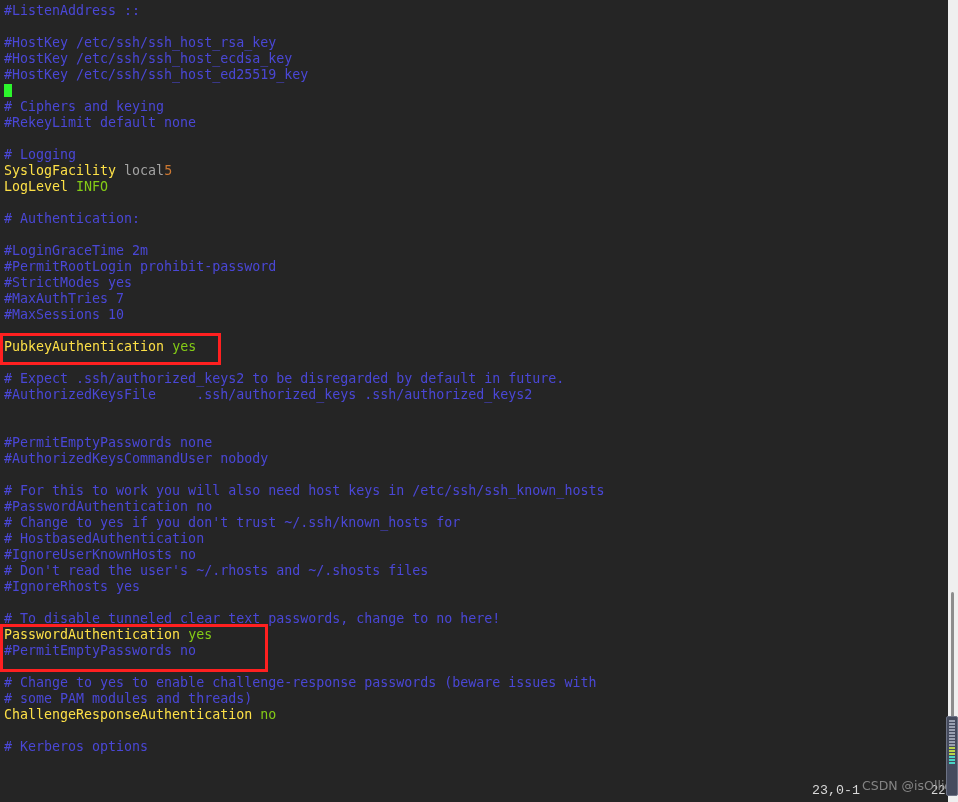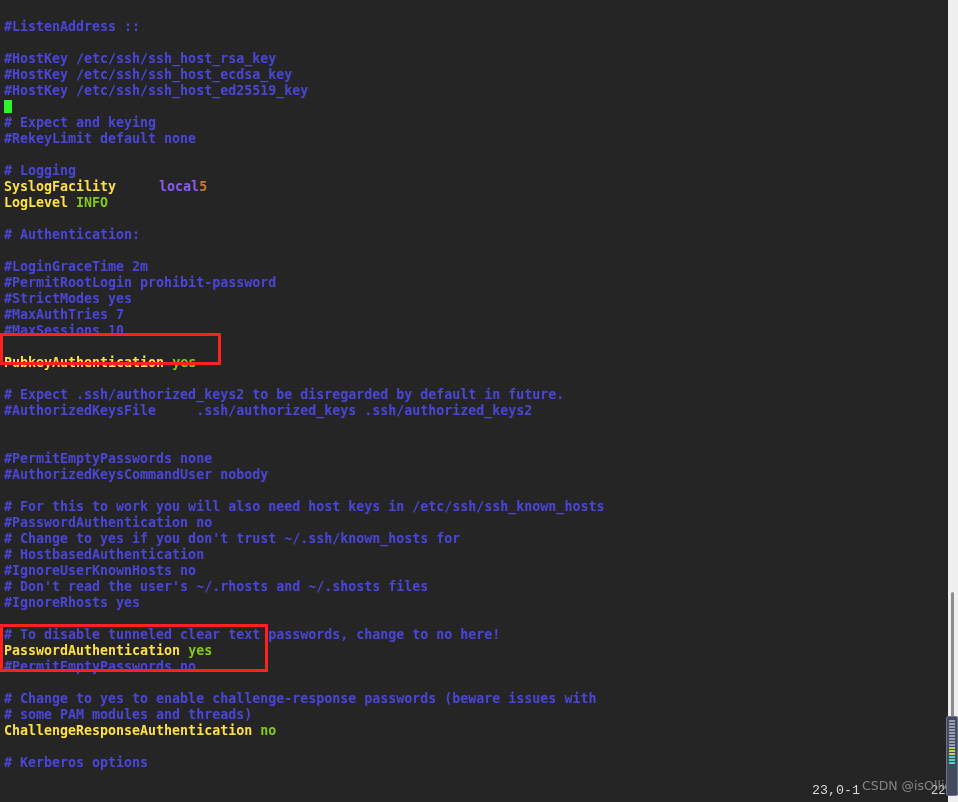--- a/index.html
+++ b/index.html
@@ -28,39 +28,38 @@
     top: 0;
     width: 948px;
     height: 802px;
     background: #252525;
     overflow: hidden;
   }
 
   #buffer {
     position: absolute;
     left: 4px;
-    top: 19px;
+    top: 3px;
     width: 944px;
-    font-weight: bold;
   }
 
   .line {
     height: 16px;
     line-height: 16px;
     font-size: 13.3px;
     font-family: "DejaVu Sans Mono", monospace;
     white-space: pre;
     letter-spacing: 0px;
     color: #3b3bd6;
   }
 
   
   .c-comment  { color: #4a47d6; }
   .c-keyword  { color: #fde047; }
-  .c-string   { color: #8b5cf6; margin-left: 35px; }
+  .c-string   { color: #a3a3a3; }
   .c-number   { color: #cc7832; }
   .c-const    { color: #84cc16; }
 
   
   .cursor-block {
     display: inline-block;
     width: 8px;
     height: 13px;
     vertical-align: -2px;
     background: #2cf52c;
@@ -160,21 +159,21 @@
 
   <div id="terminal">
 
     <div id="buffer">
         <div class="line"><span class="c-comment">#ListenAddress ::</span></div>
         <div class="line">&nbsp;</div>
         <div class="line"><span class="c-comment">#HostKey /etc/ssh/ssh_host_rsa_key</span></div>
         <div class="line"><span class="c-comment">#HostKey /etc/ssh/ssh_host_ecdsa_key</span></div>
         <div class="line"><span class="c-comment">#HostKey /etc/ssh/ssh_host_ed25519_key</span></div>
         <div class="line"><span class="cursor-block"></span></div>
-        <div class="line"><span class="c-comment"># Expect and keying</span></div>
+        <div class="line"><span class="c-comment"># Ciphers and keying</span></div>
         <div class="line"><span class="c-comment">#RekeyLimit default none</span></div>
         <div class="line">&nbsp;</div>
         <div class="line"><span class="c-comment"># Logging</span></div>
         <div class="line"><span class="c-keyword">SyslogFacility </span><span class="c-string">local</span><span class="c-number">5</span></div>
         <div class="line"><span class="c-keyword">LogLevel </span><span class="c-const">INFO</span></div>
         <div class="line">&nbsp;</div>
         <div class="line"><span class="c-comment"># Authentication:</span></div>
         <div class="line">&nbsp;</div>
         <div class="line"><span class="c-comment">#LoginGraceTime 2m</span></div>
         <div class="line"><span class="c-comment">#PermitRootLogin prohibit-password</span></div>

